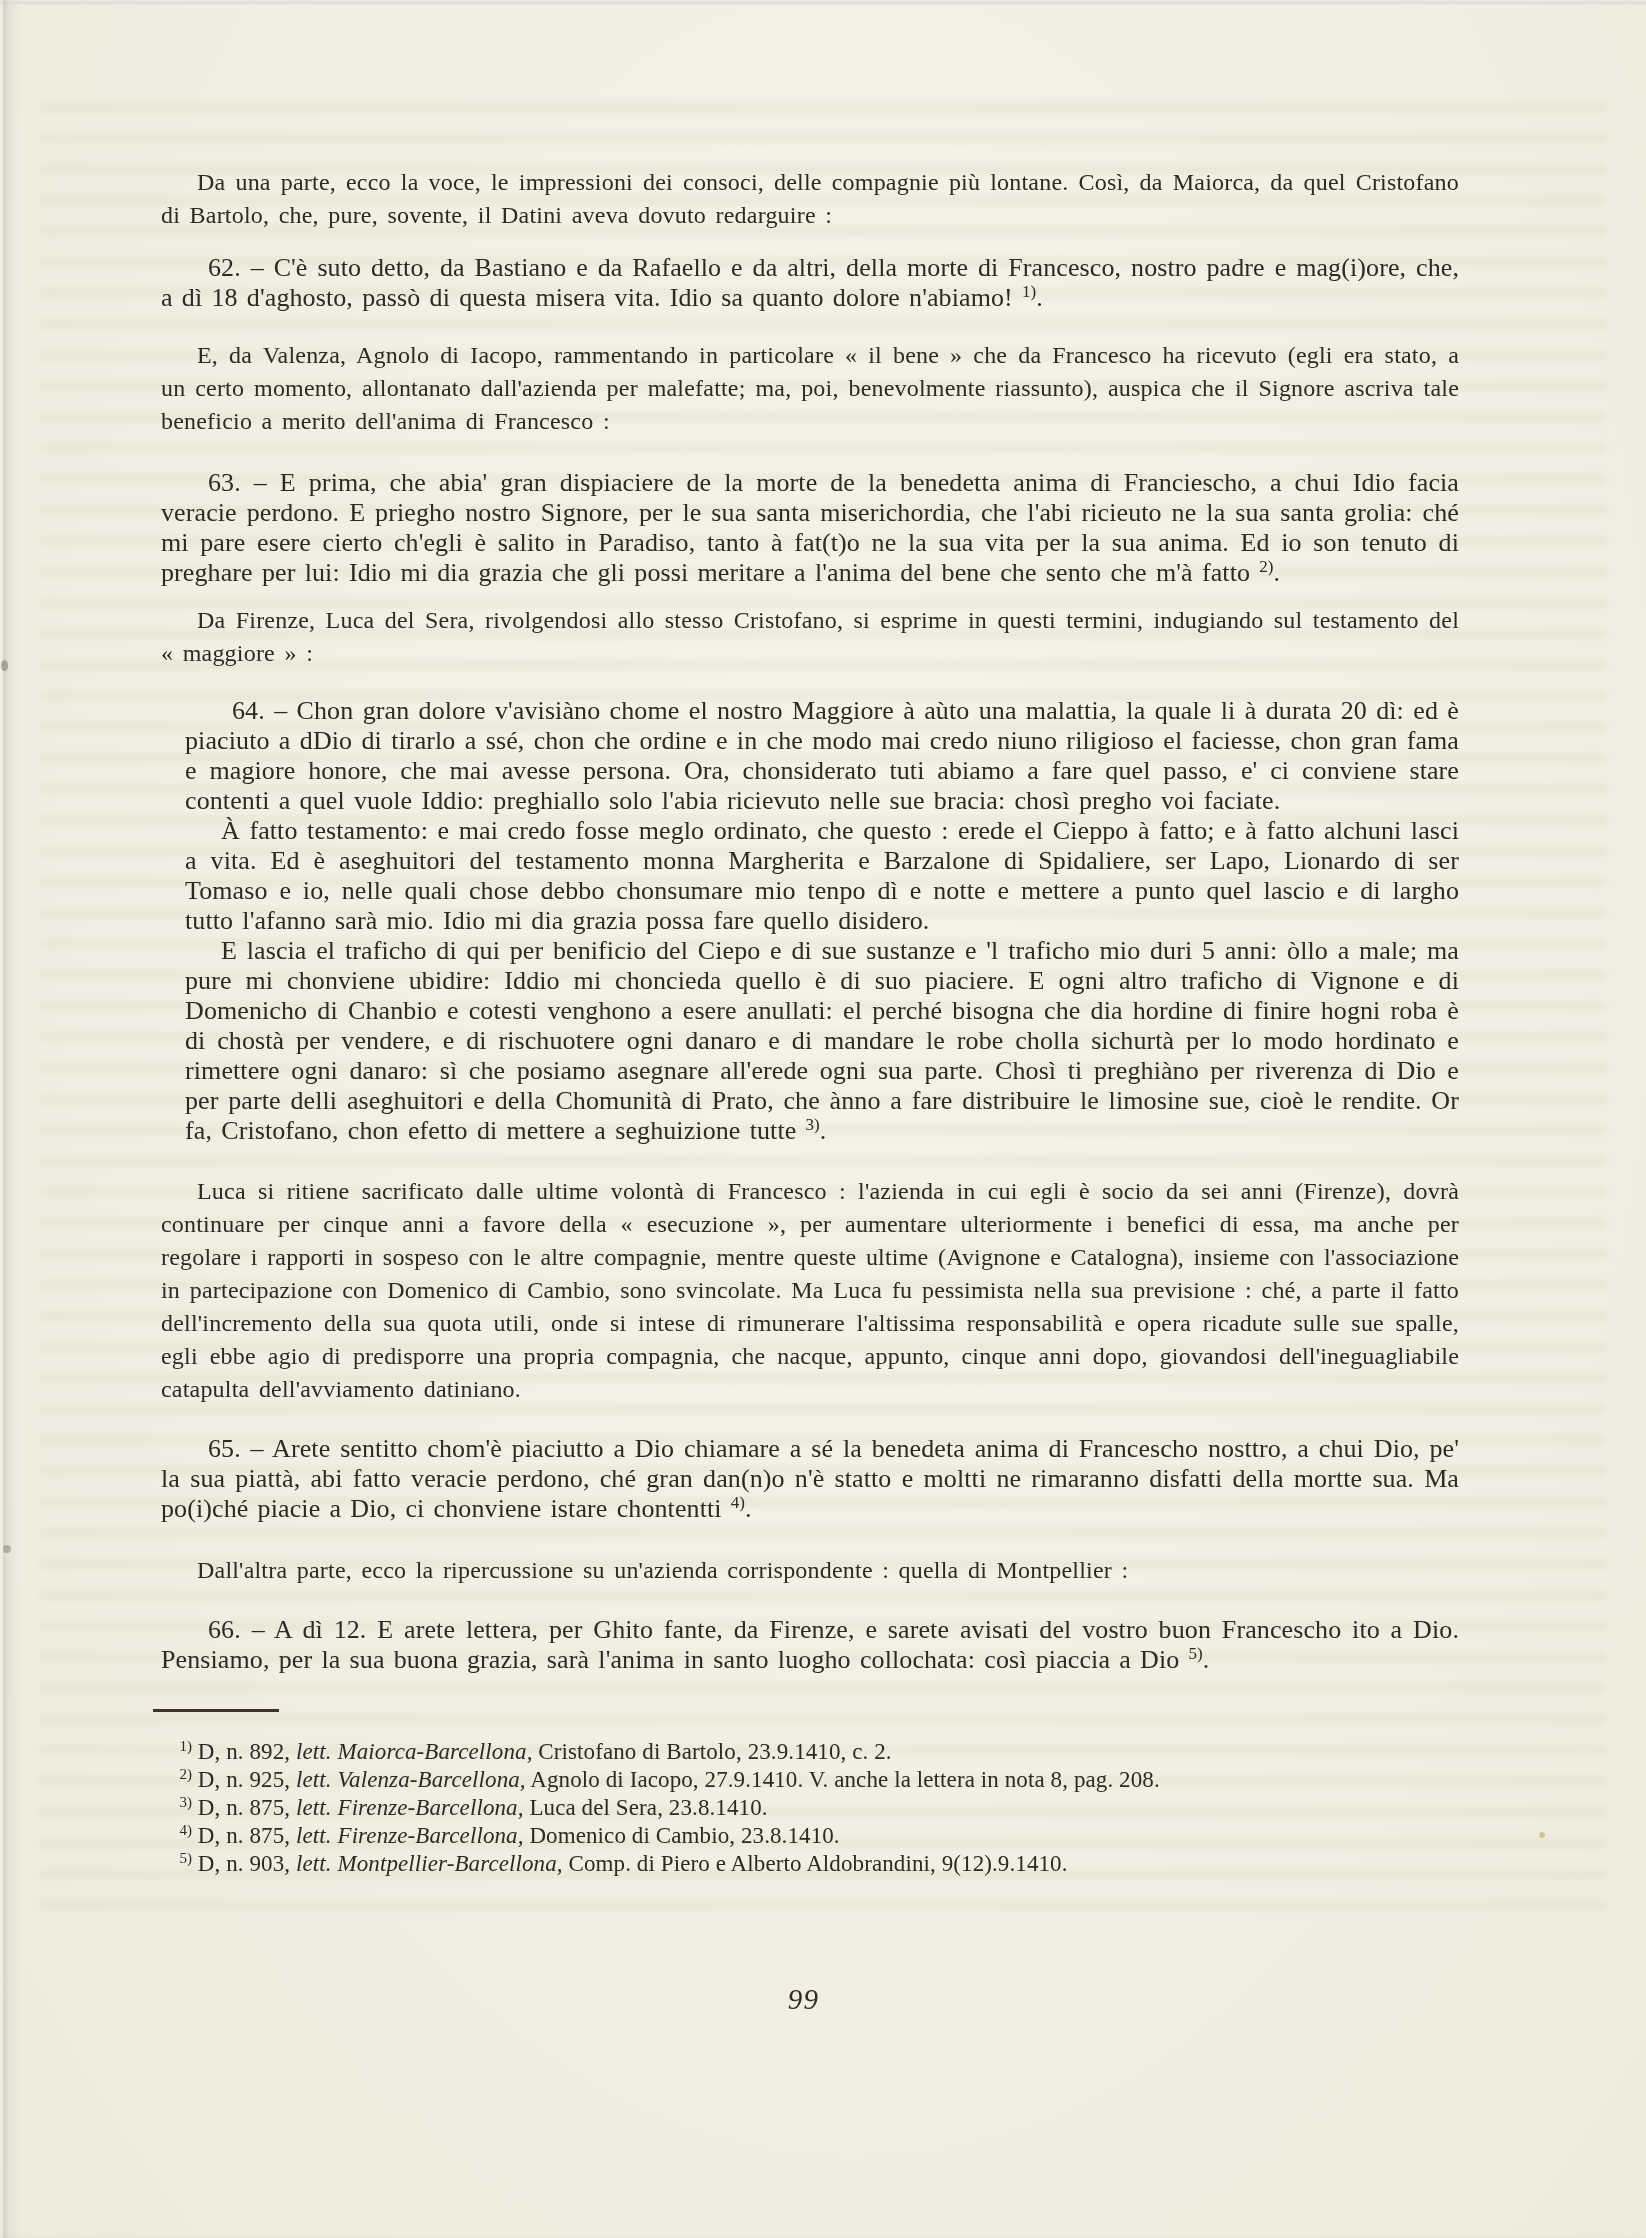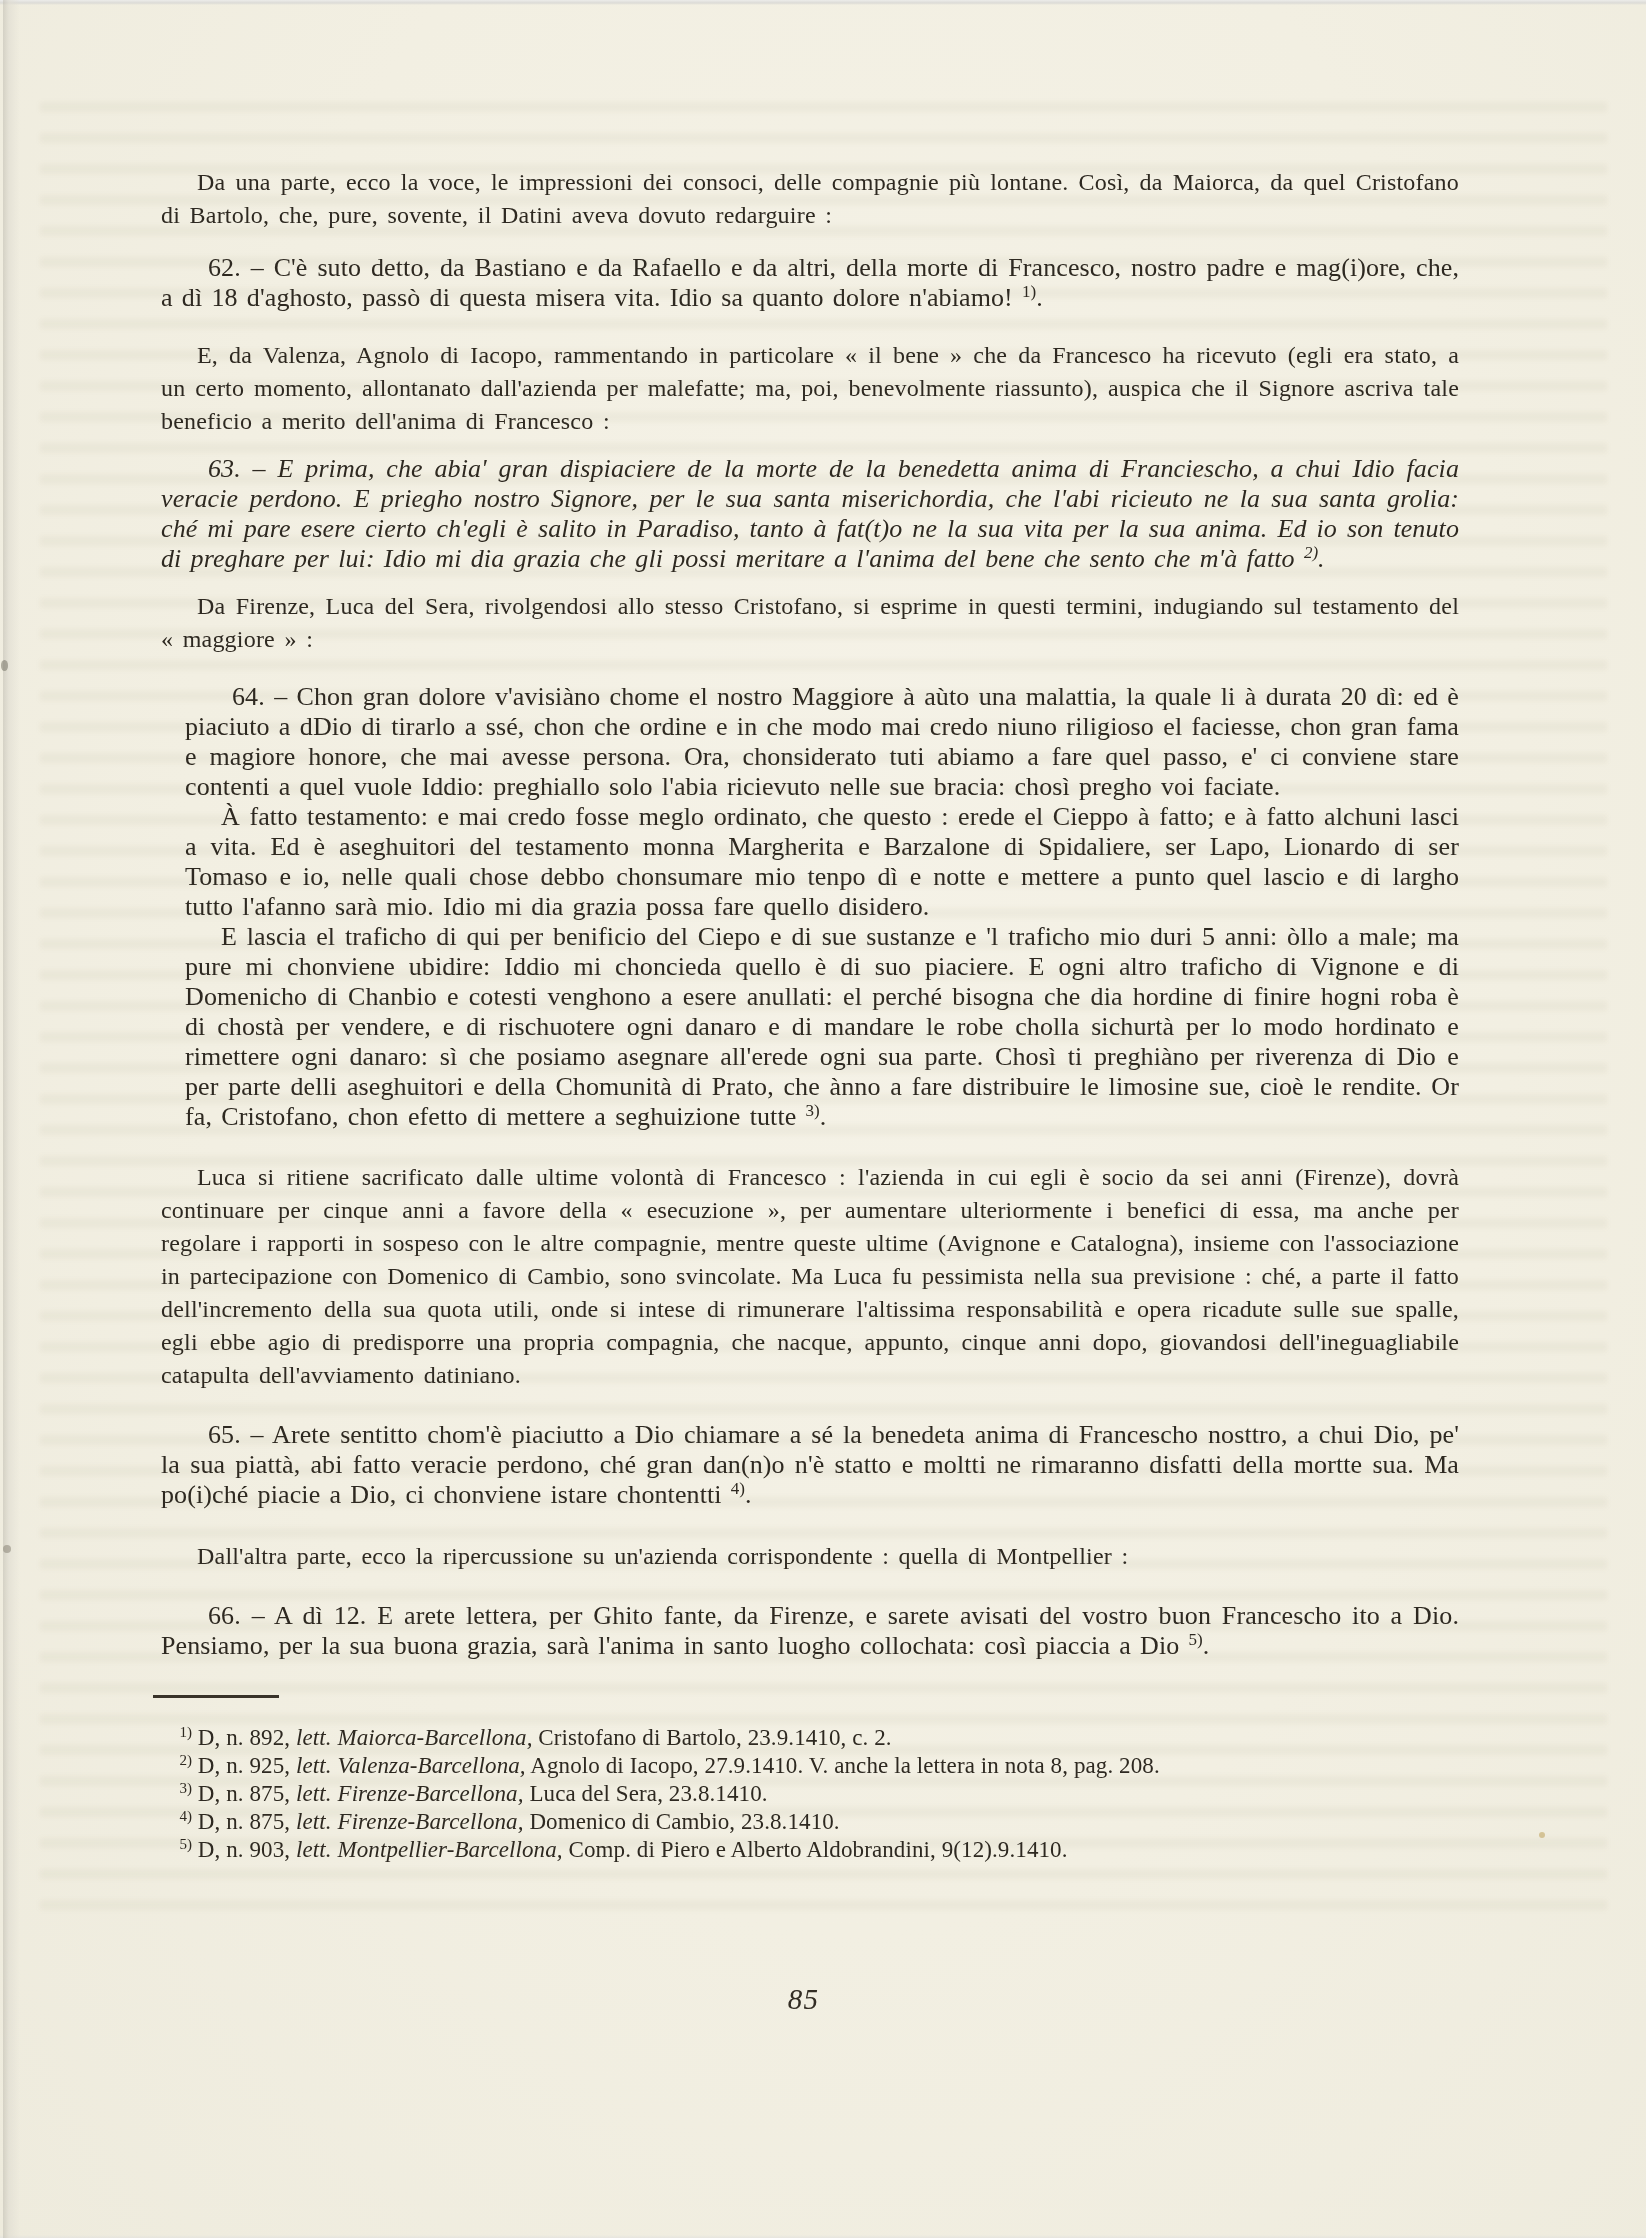--- a/index.html
+++ b/index.html
@@ -36,21 +36,21 @@
   .body-para{
     font-size:24px;line-height:33px;text-align:justify;
     text-indent:36px;word-spacing:3.3px;letter-spacing:0.2px;
   }
   .quote{font-size:26px;line-height:30px;text-align:justify;
     word-spacing:2.6px;letter-spacing:0.1px;}
   .quote p{text-indent:36px;}
   .quote p.qfirst{text-indent:47px;}
   .mt-q62{margin-top:21px;}
   .mt-pv {margin-top:26px;}
-  .mt-q63{margin-top:16px;font-style:italic;}
+  .mt-q63{margin-top:30px;}
   .mt-pf {margin-top:16px;}
   .mt-q64{margin-top:26px;margin-left:24px;}
   .mt-pl {margin-top:29px;}
   .mt-q65{margin-top:28px;}
   .mt-pa {margin-top:30px;}
   .mt-q66{margin-top:28px;}
   sup.fnref{font-size:17px;line-height:0;vertical-align:baseline;
     position:relative;top:-9.2px;letter-spacing:0;}
   .footnote-rule{margin:34px 0 0 -8px;width:126px;height:2.6px;background:#39332a;}
   .footnotes{margin-top:26px;font-size:23px;line-height:28px;letter-spacing:0.1px;}
@@ -111,15 +111,15 @@
 
     <div class="footnotes">
       <p><sup class="fnref">1)</sup> <span>D, n. 892,</span> <span class="it">lett.</span> <span class="it">Maiorca-Barcellona,</span> <span>Cristofano di Bartolo, 23.9.1410, c. 2.</span></p>
       <p><sup class="fnref">2)</sup> <span>D, n. 925,</span> <span class="it">lett.</span> <span class="it">Valenza-Barcellona,</span> <span>Agnolo di Iacopo, 27.9.1410. V. anche la lettera in nota 8, pag. 208.</span></p>
       <p><sup class="fnref">3)</sup> <span>D, n. 875,</span> <span class="it">lett.</span> <span class="it">Firenze-Barcellona,</span> <span>Luca del Sera, 23.8.1410.</span></p>
       <p><sup class="fnref">4)</sup> <span>D, n. 875,</span> <span class="it">lett.</span> <span class="it">Firenze-Barcellona,</span> <span>Domenico di Cambio, 23.8.1410.</span></p>
       <p><sup class="fnref">5)</sup> <span>D, n. 903,</span> <span class="it">lett.</span> <span class="it">Montpellier-Barcellona,</span> <span>Comp. di Piero e Alberto Aldobrandini, 9(12).9.1410.</span></p>
     </div>
   </main>
 
-  <div class="page-number">85</div>
+  <div class="page-number">99</div>
 </div>
 
 
 </body></html>

